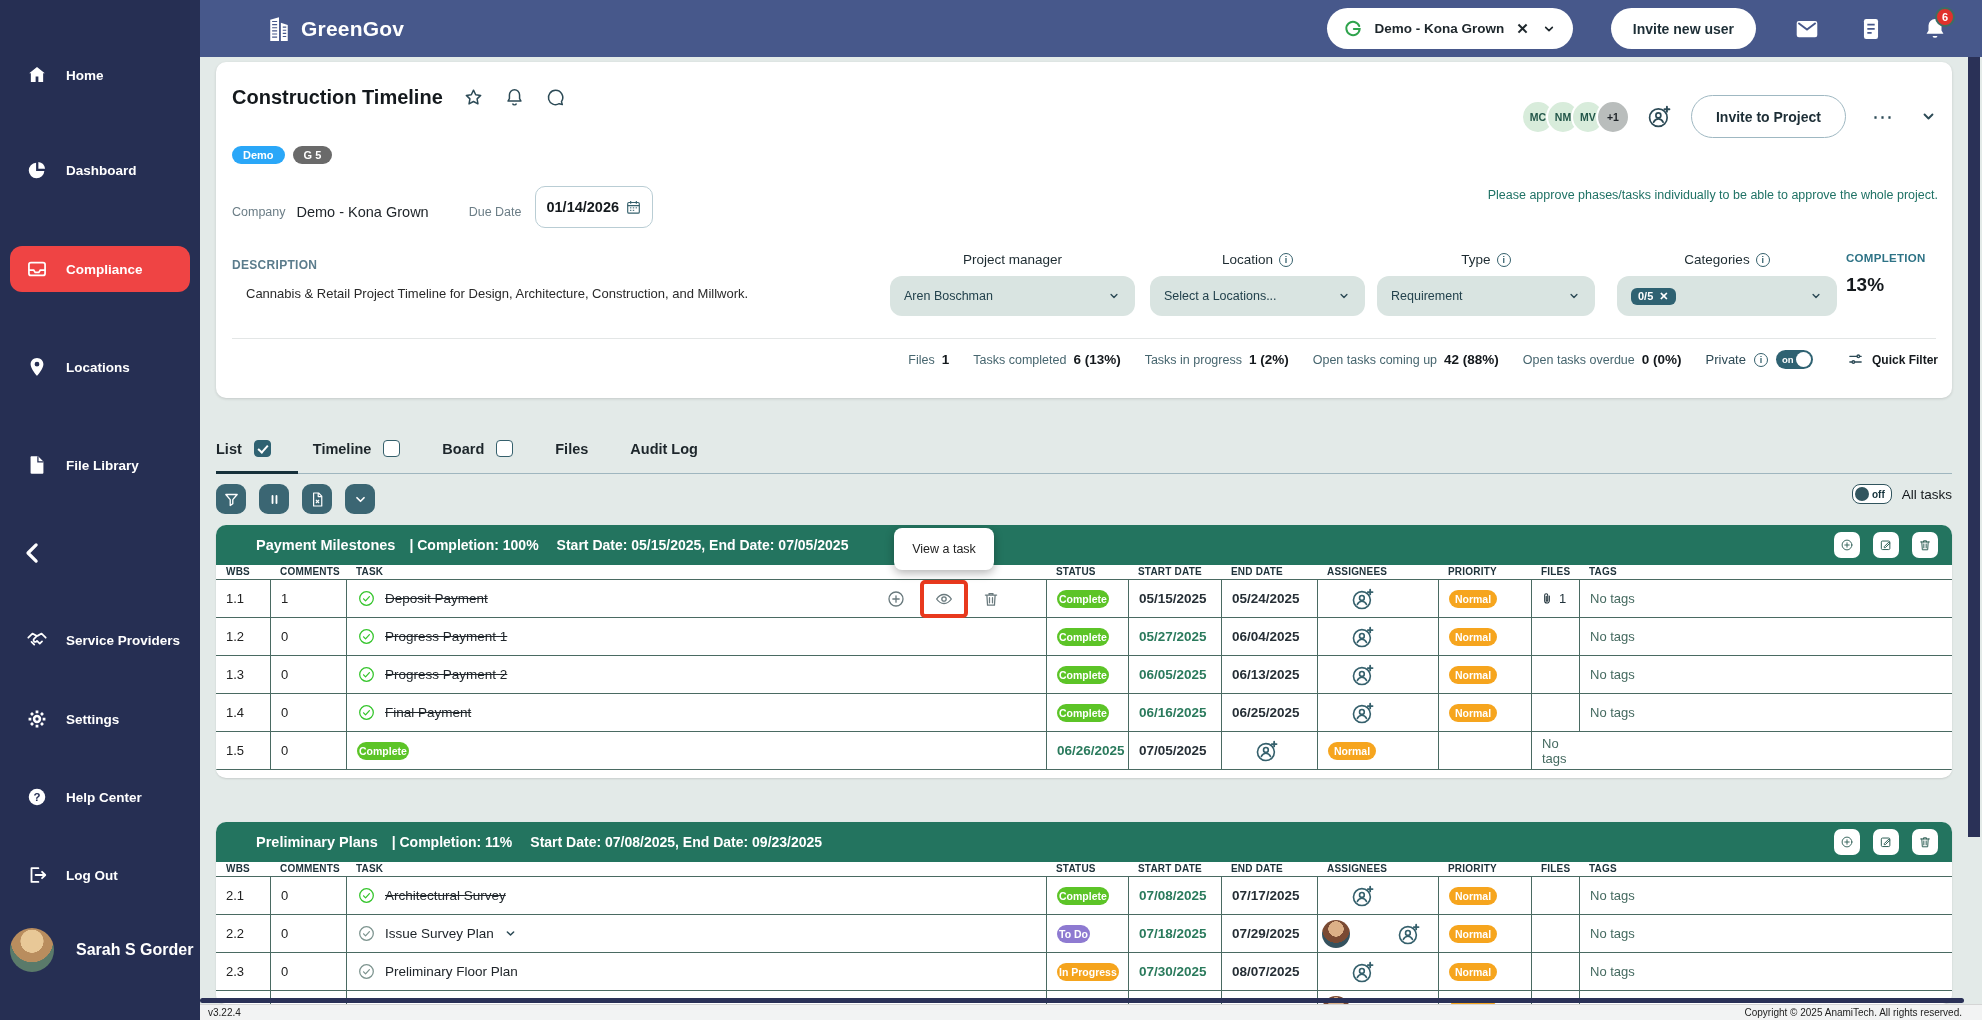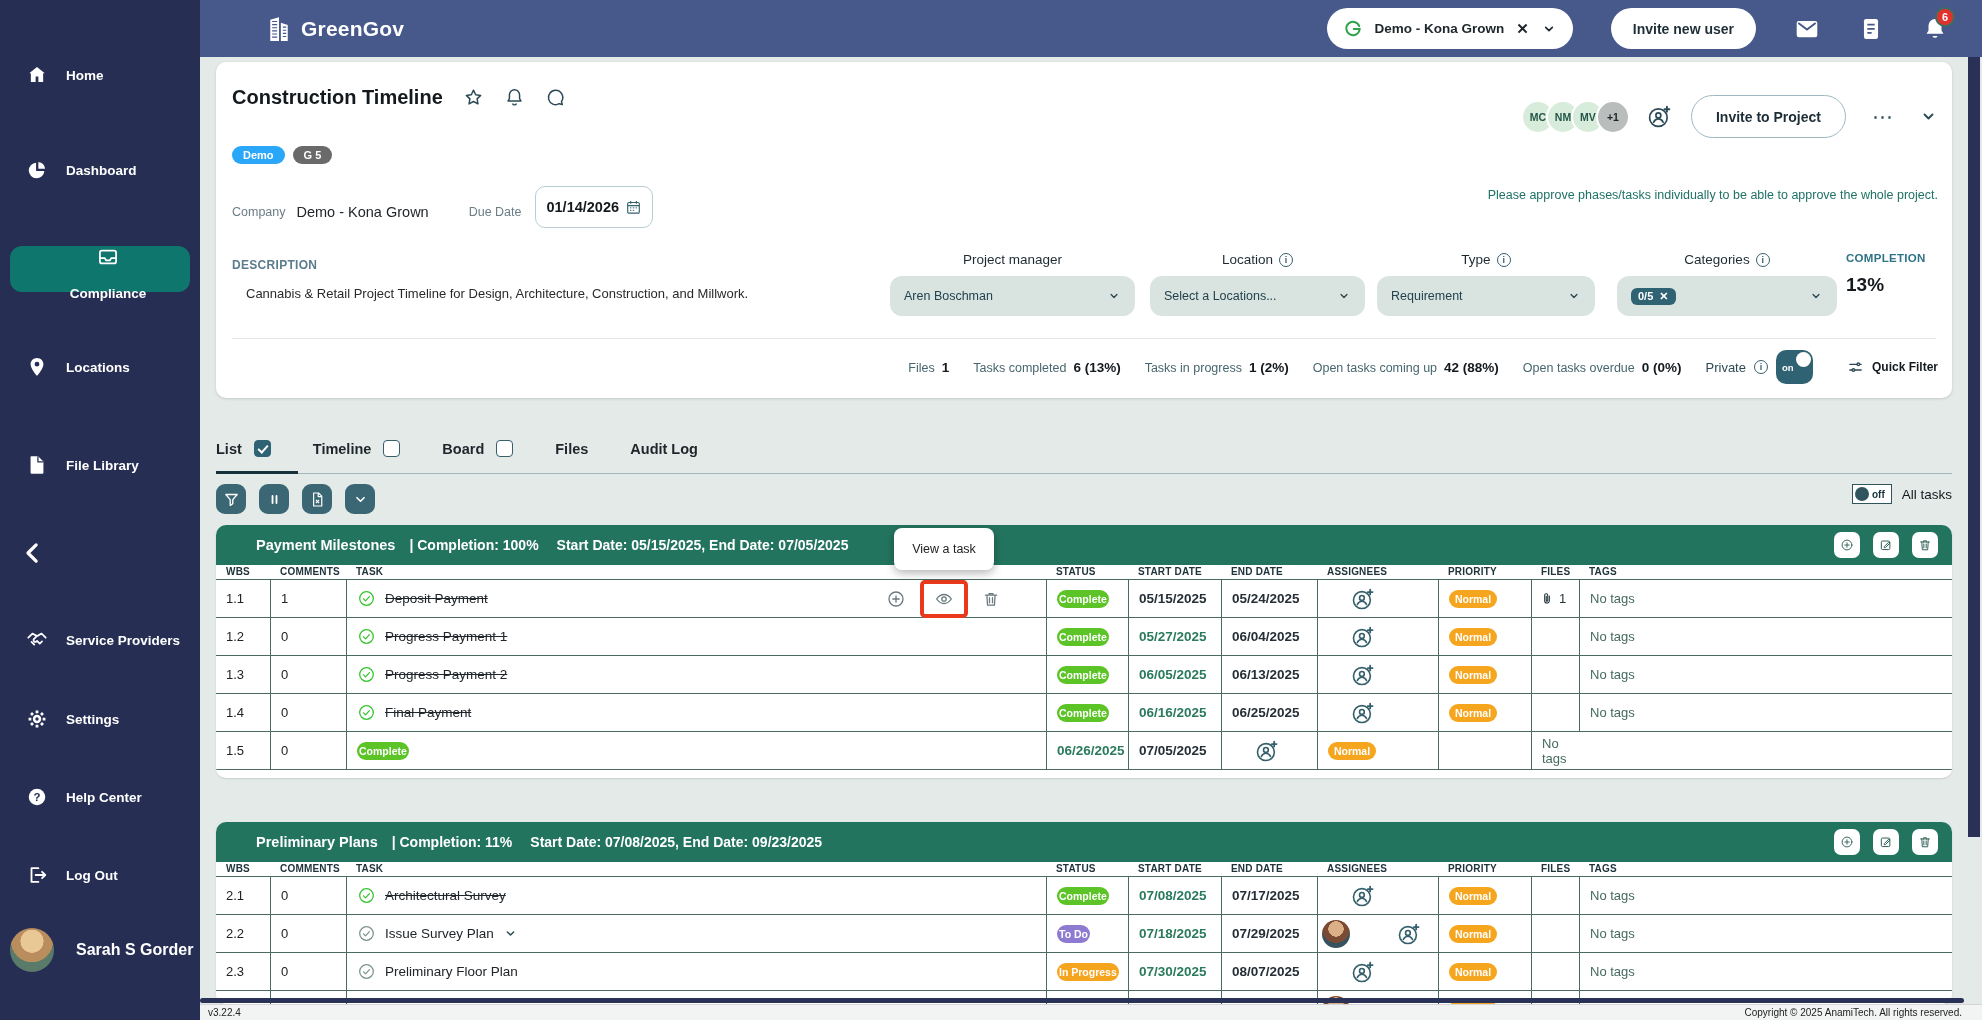--- a/index.html
+++ b/index.html
@@ -8,21 +8,21 @@
     width:1982px; height:1020px; position:relative; overflow:hidden;
     font-family:"Liberation Sans", sans-serif; background:#e3eae8; color:#222;
   }
   svg { display:block; }
   .ico { flex:0 0 auto; }
 
   
   .sidebar { position:absolute; left:0; top:0; width:200px; height:1020px; background:#262f53; z-index:6; }
   .sb-item { position:absolute; left:0; width:200px; height:46px; display:flex; align-items:center; gap:18px;
              padding-left:26px; color:#fff; font-size:13.5px; font-weight:700; cursor:pointer; }
-  .sb-item.active { left:10px; width:180px; padding-left:16px; background:#0f766e; border-radius:12px;flex-direction:column; }
+  .sb-item.active { left:10px; width:180px; padding-left:16px; background:#ef4444; border-radius:12px; }
   .sb-item svg { width:22px; height:22px; color:#fff; }
   .sb-collapse { position:absolute; left:18px; top:538px; width:30px; height:30px; color:#fff; cursor:pointer; }
   .sb-user { position:absolute; left:10px; top:928px; width:190px; display:flex; align-items:center; gap:22px; color:#fff; font-size:16px; font-weight:700; cursor:pointer; }
   .sb-avatar { width:44px; height:44px; border-radius:50%;
     background: radial-gradient(circle at 50% 30%, #e8c897 0 30%, #b98d5e 31% 55%, #5a7a6a 56%); }
 
   
   .topbar { position:absolute; left:200px; top:0; right:0; height:57px; background:#47588b; z-index:5;
             display:flex; align-items:center; }
   .logo { display:flex; align-items:center; gap:7px; margin-left:64px; color:#fff; }
@@ -86,21 +86,21 @@
               display:inline-flex; gap:6px; align-items:center; }
   .completion { position:absolute; top:190px; left:1630px; width:100px; text-align:left; }
   .completion .clabel { font-size:11.5px; font-weight:700; color:#2e7386; letter-spacing:.3px; }
   .completion .cval { font-size:19px; font-weight:700; color:#14191d; margin-top:10px; }
   .hdivider { position:absolute; left:16px; right:16px; top:276px; height:1px; background:#e3e6e6; }
   .stats { position:absolute; left:16px; right:14px; top:288px; display:flex; justify-content:flex-end; align-items:center; gap:24px; }
   .stat { display:flex; gap:7px; align-items:baseline; }
   .stat .sl { font-size:12.5px; color:#47666f; }
   .stat .sv { font-size:13.5px; font-weight:700; color:#14191d; }
   .private-grp { display:flex; align-items:center; gap:8px; }
-  .tgl-on { width:37px; height:34px; border-radius:10px; background:#2f6272; position:relative; cursor:pointer;
+  .tgl-on { width:37px; height:19px; border-radius:10px; background:#2f6272; position:relative; cursor:pointer;
             color:#fff; font-size:9.5px; font-weight:700; display:flex; align-items:center; padding-left:6px; }
   .tgl-on .knob { position:absolute; right:2px; top:2px; width:15px; height:15px; border-radius:50%; background:#fff; }
   .qf { display:flex; align-items:center; gap:8px; margin-left:10px; cursor:pointer; }
   .qf svg { width:17px; height:17px; color:#2c4a56; }
   .qf .qfl { font-size:12px; font-weight:700; color:#14191d; }
 
   
   .tabs { position:absolute; left:216px; top:440px; display:flex; gap:42px; align-items:center; z-index:2; }
   .tab { display:flex; align-items:center; gap:12px; cursor:pointer; }
   .tab .tlabel { font-size:14.5px; font-weight:700; color:#1d262b; }
@@ -108,21 +108,21 @@
   .cb.checked { background:#2f6272; border-color:#2f6272; }
   .cb.checked::after { content:""; position:absolute; left:5px; top:1.5px; width:4px; height:8px;
                        border:solid #fff; border-width:0 2.2px 2.2px 0; transform:rotate(42deg); }
   .tabs-line { position:absolute; left:216px; right:30px; top:473px; height:1px; background:#9fb6bf; z-index:1; }
   .tabs-active-line { position:absolute; left:216px; top:471px; width:82px; height:3px; background:#17313b; z-index:2; }
   .toolbar { position:absolute; left:216px; top:484px; display:flex; gap:13px; z-index:2; }
   .tbtn { width:30px; height:30px; border-radius:9px; background:#3b6673; border:none; cursor:pointer;
           display:flex; align-items:center; justify-content:center; color:#fff; }
   .tbtn svg { width:17px; height:17px; }
   .alltasks { position:absolute; right:30px; top:484px; display:flex; align-items:center; gap:10px; z-index:2; }
-  .tgl-off { width:40px; height:20px; border-radius:0; background:#fff; border:1.5px solid #31555e; position:relative;
+  .tgl-off { width:40px; height:20px; border-radius:8px; background:#fff; border:1.5px solid #31555e; position:relative;
              cursor:pointer; font-size:10px; font-weight:700; color:#14323b; display:flex; align-items:center; justify-content:flex-end; padding-right:6px; }
   .tgl-off .knob { position:absolute; left:2px; top:1.5px; width:14px; height:14px; border-radius:50%; background:#31555e; }
   .alltasks .atl { font-size:13.5px; color:#14191d; }
 
   
   .phase-card { position:absolute; left:216px; width:1736px; background:#fff; border-radius:10px; overflow:hidden;
                 box-shadow:0 1px 2px rgba(0,0,0,.12); z-index:2; }
   .phase1 { top:525px; height:253px; }
   .phase2 { top:822px; height:182px; }
   .phase-head { height:40px; background:#23745f; display:flex; align-items:center; gap:14px; padding-left:40px; color:#fff; }

